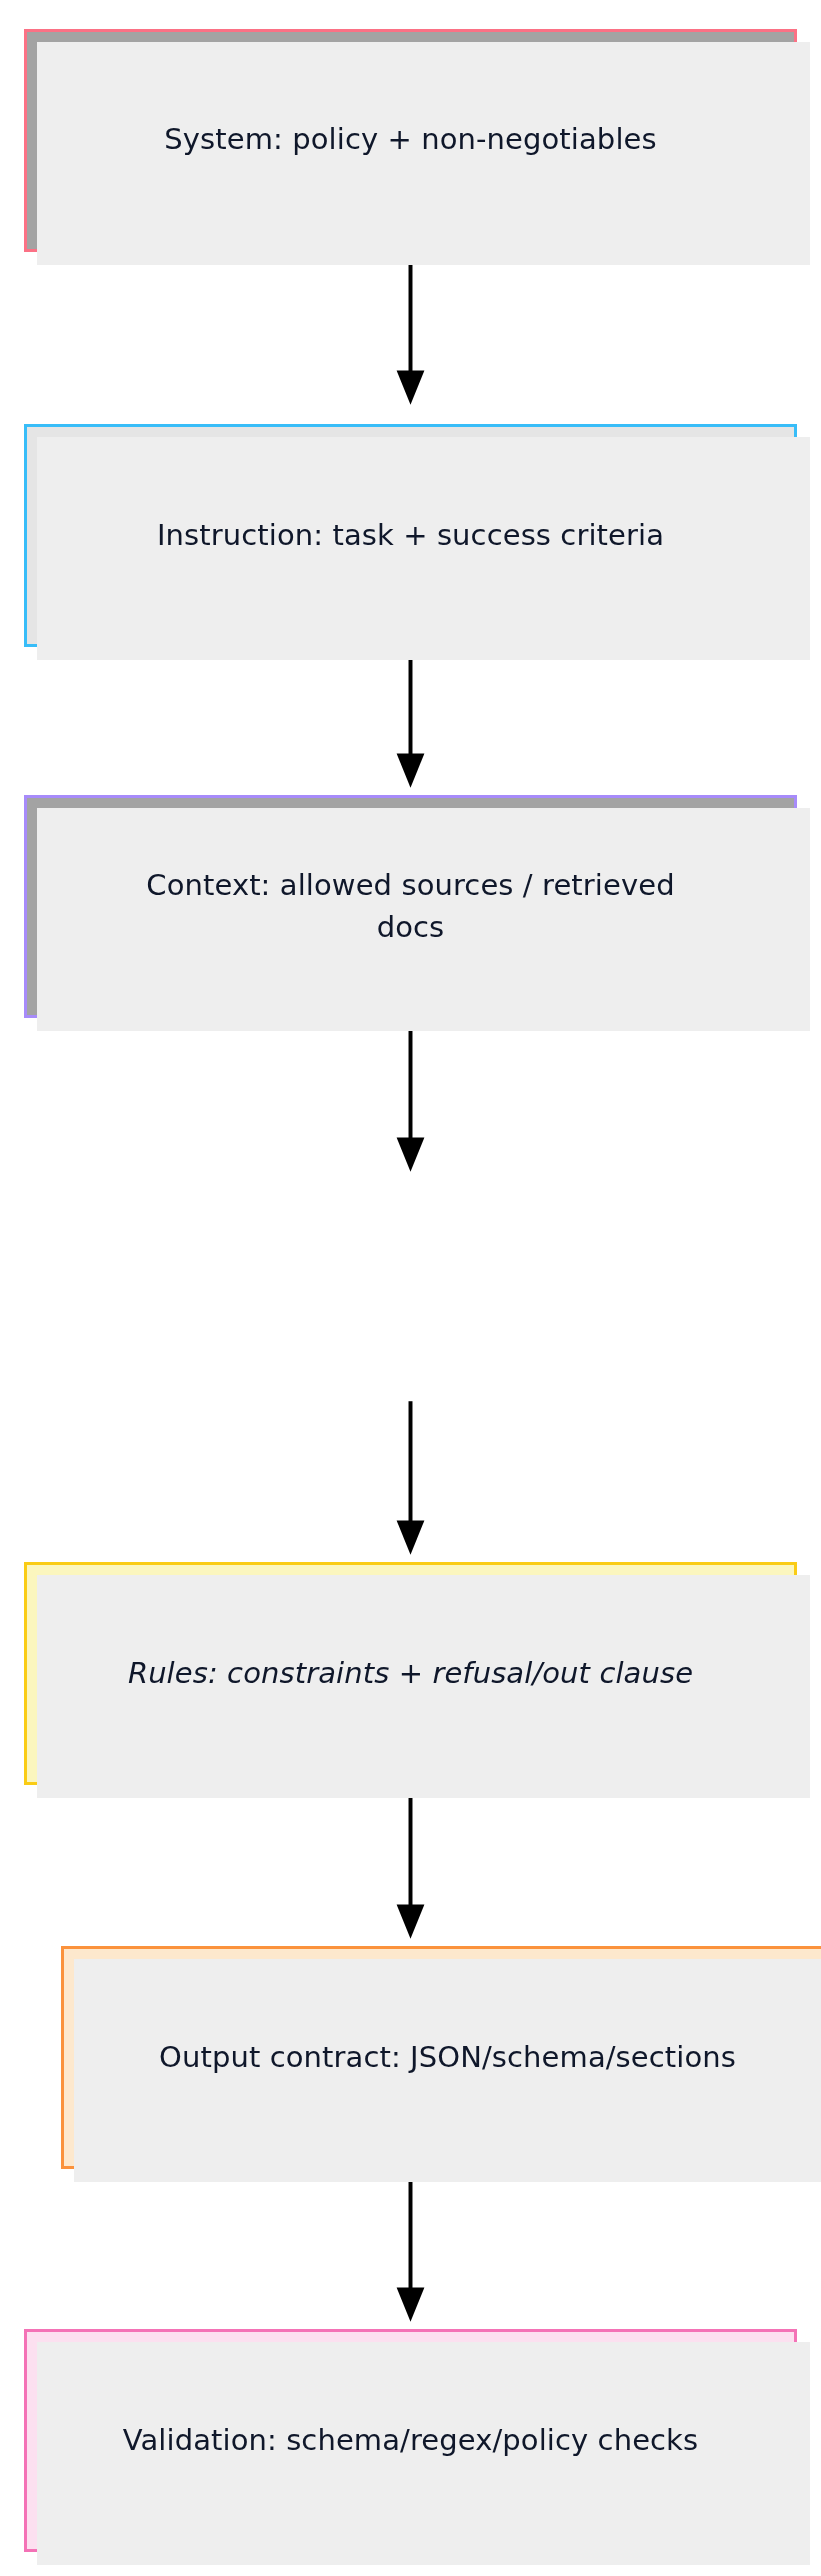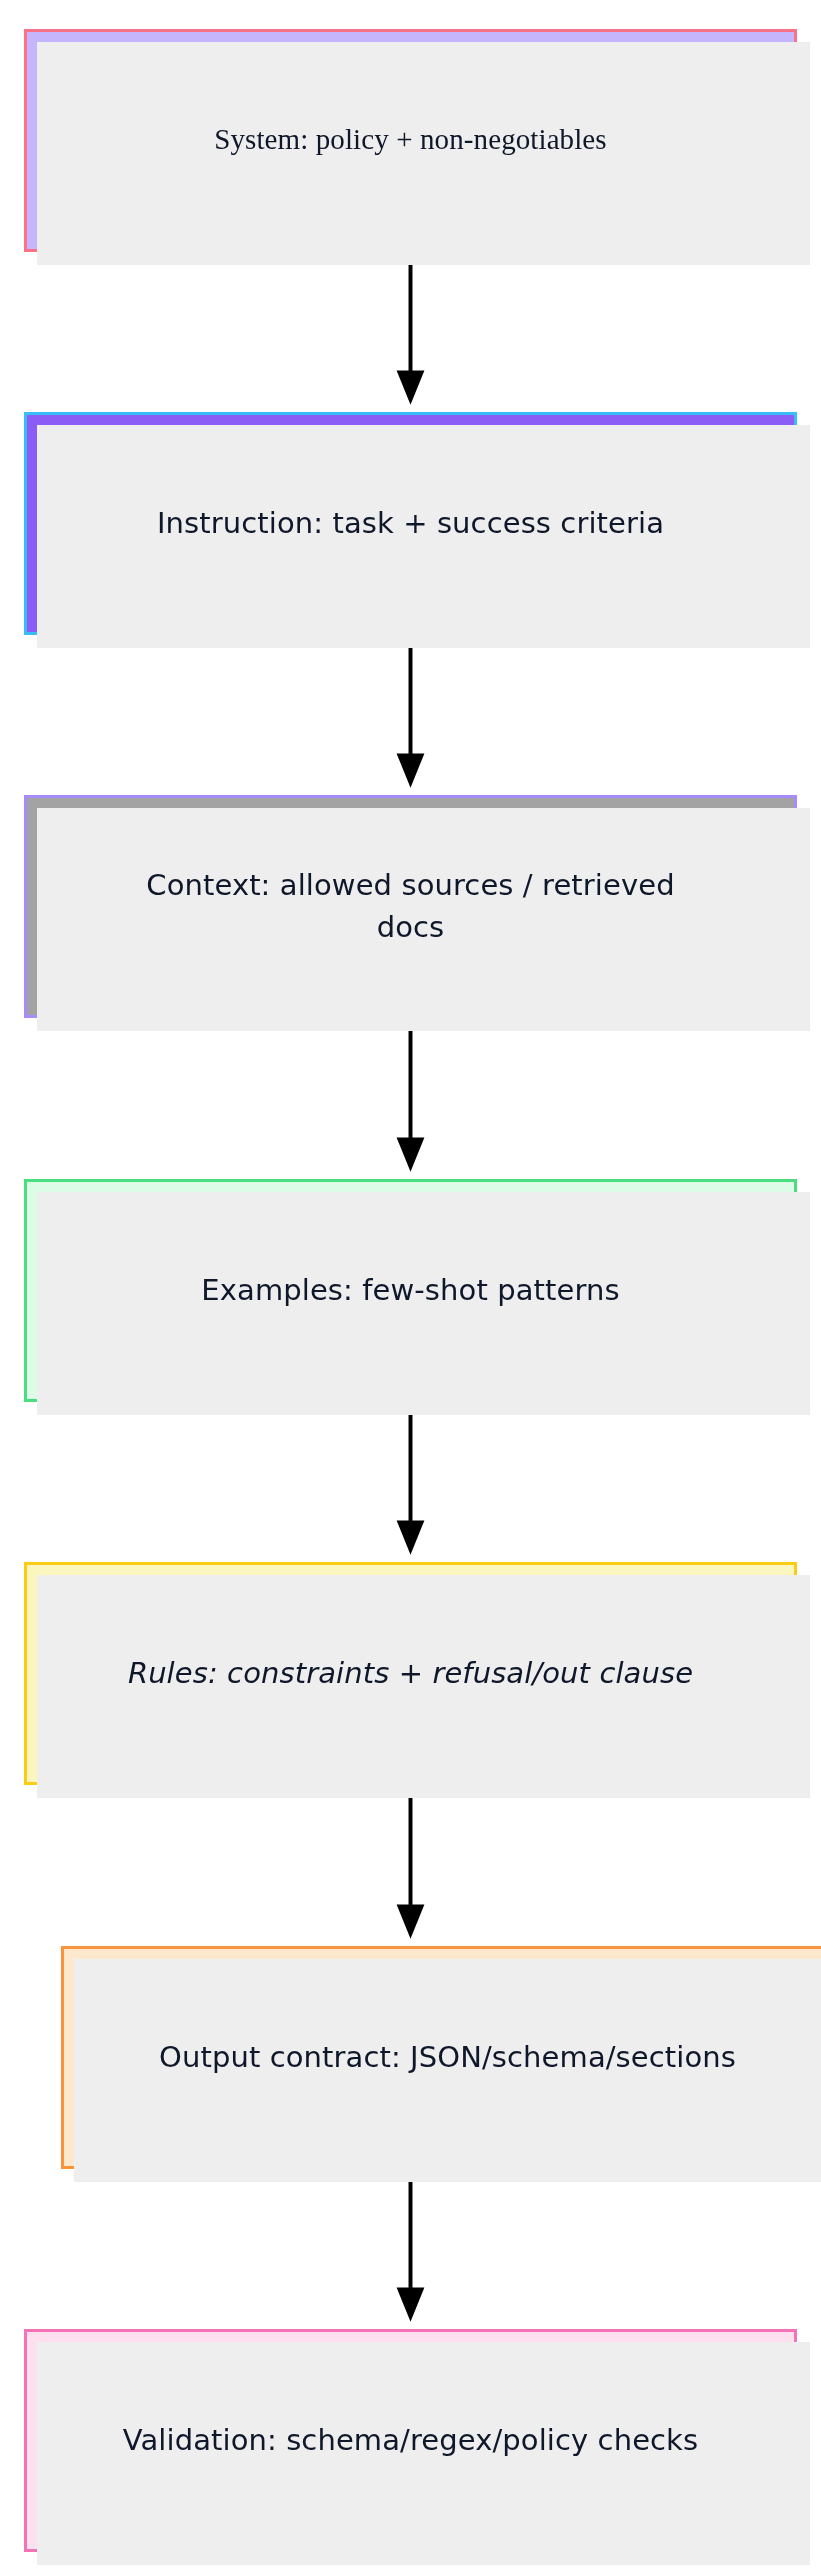--- a/index.html
+++ b/index.html
@@ -81,32 +81,32 @@
   .edge-3 { top: 1401px; }
   .edge-4 { top: 1785px; }
   .edge-5 { top: 2168px; }
   .edge svg { display: block; }
 </style>
 </head>
 <body style="background: rgb(255, 255, 255);">
 
 <div id="flow-canvas">
 
-  <div class="node node-0" style="border-color: rgb(251, 113, 133); background: #c4b5fd; font-family: Liberation Serif, serif;">
+  <div class="node node-0" style="border-color: rgb(251, 113, 133); background: #a3a3a3;">
     <span class="node-label">System: policy + non-negotiables</span>
   </div>
 
   <div class="edge edge-0">
     <svg width="821" height="162" viewBox="0 0 1240 244" xmlns="http://www.w3.org/2000/svg" aria-hidden="true">
       <line x1="620" y1="0" x2="620" y2="186" stroke="#000000" stroke-width="6"></line>
       <polygon points="599,180 641,180 620,232" fill="#000000"></polygon>
     </svg>
   </div>
 
-  <div class="node node-1" style="border-color: rgb(56, 189, 248); background: #8b5cf6;">
+  <div class="node node-1" style="border-color: rgb(56, 189, 248); background: #e5e5e5; margin-top: 12px;">
     <span class="node-label">Instruction: task + success criteria</span>
   </div>
 
   <div class="edge edge-1">
     <svg width="821" height="162" viewBox="0 0 1240 244" xmlns="http://www.w3.org/2000/svg" aria-hidden="true">
       <line x1="620" y1="0" x2="620" y2="186" stroke="#000000" stroke-width="6"></line>
       <polygon points="599,180 641,180 620,232" fill="#000000"></polygon>
     </svg>
   </div>
 
@@ -114,23 +114,20 @@
     <span class="node-label">Context: allowed sources / retrieved docs</span>
   </div>
 
   <div class="edge edge-2">
     <svg width="821" height="162" viewBox="0 0 1240 244" xmlns="http://www.w3.org/2000/svg" aria-hidden="true">
       <line x1="620" y1="0" x2="620" y2="186" stroke="#000000" stroke-width="6"></line>
       <polygon points="599,180 641,180 620,232" fill="#000000"></polygon>
     </svg>
   </div>
 
-  <div class="node node-3" style="border-color: rgb(74, 222, 128); background: rgb(220, 252, 231);">
-    <span class="node-label">Examples: few-shot patterns</span>
-  </div>
 
   <div class="edge edge-3">
     <svg width="821" height="162" viewBox="0 0 1240 244" xmlns="http://www.w3.org/2000/svg" aria-hidden="true">
       <line x1="620" y1="0" x2="620" y2="186" stroke="#000000" stroke-width="6"></line>
       <polygon points="599,180 641,180 620,232" fill="#000000"></polygon>
     </svg>
   </div>
 
   <div class="node node-4" style="border-color: rgb(250, 204, 21); background: rgb(251, 246, 190); font-style: italic;">
     <span class="node-label">Rules: constraints + refusal/out clause</span>

